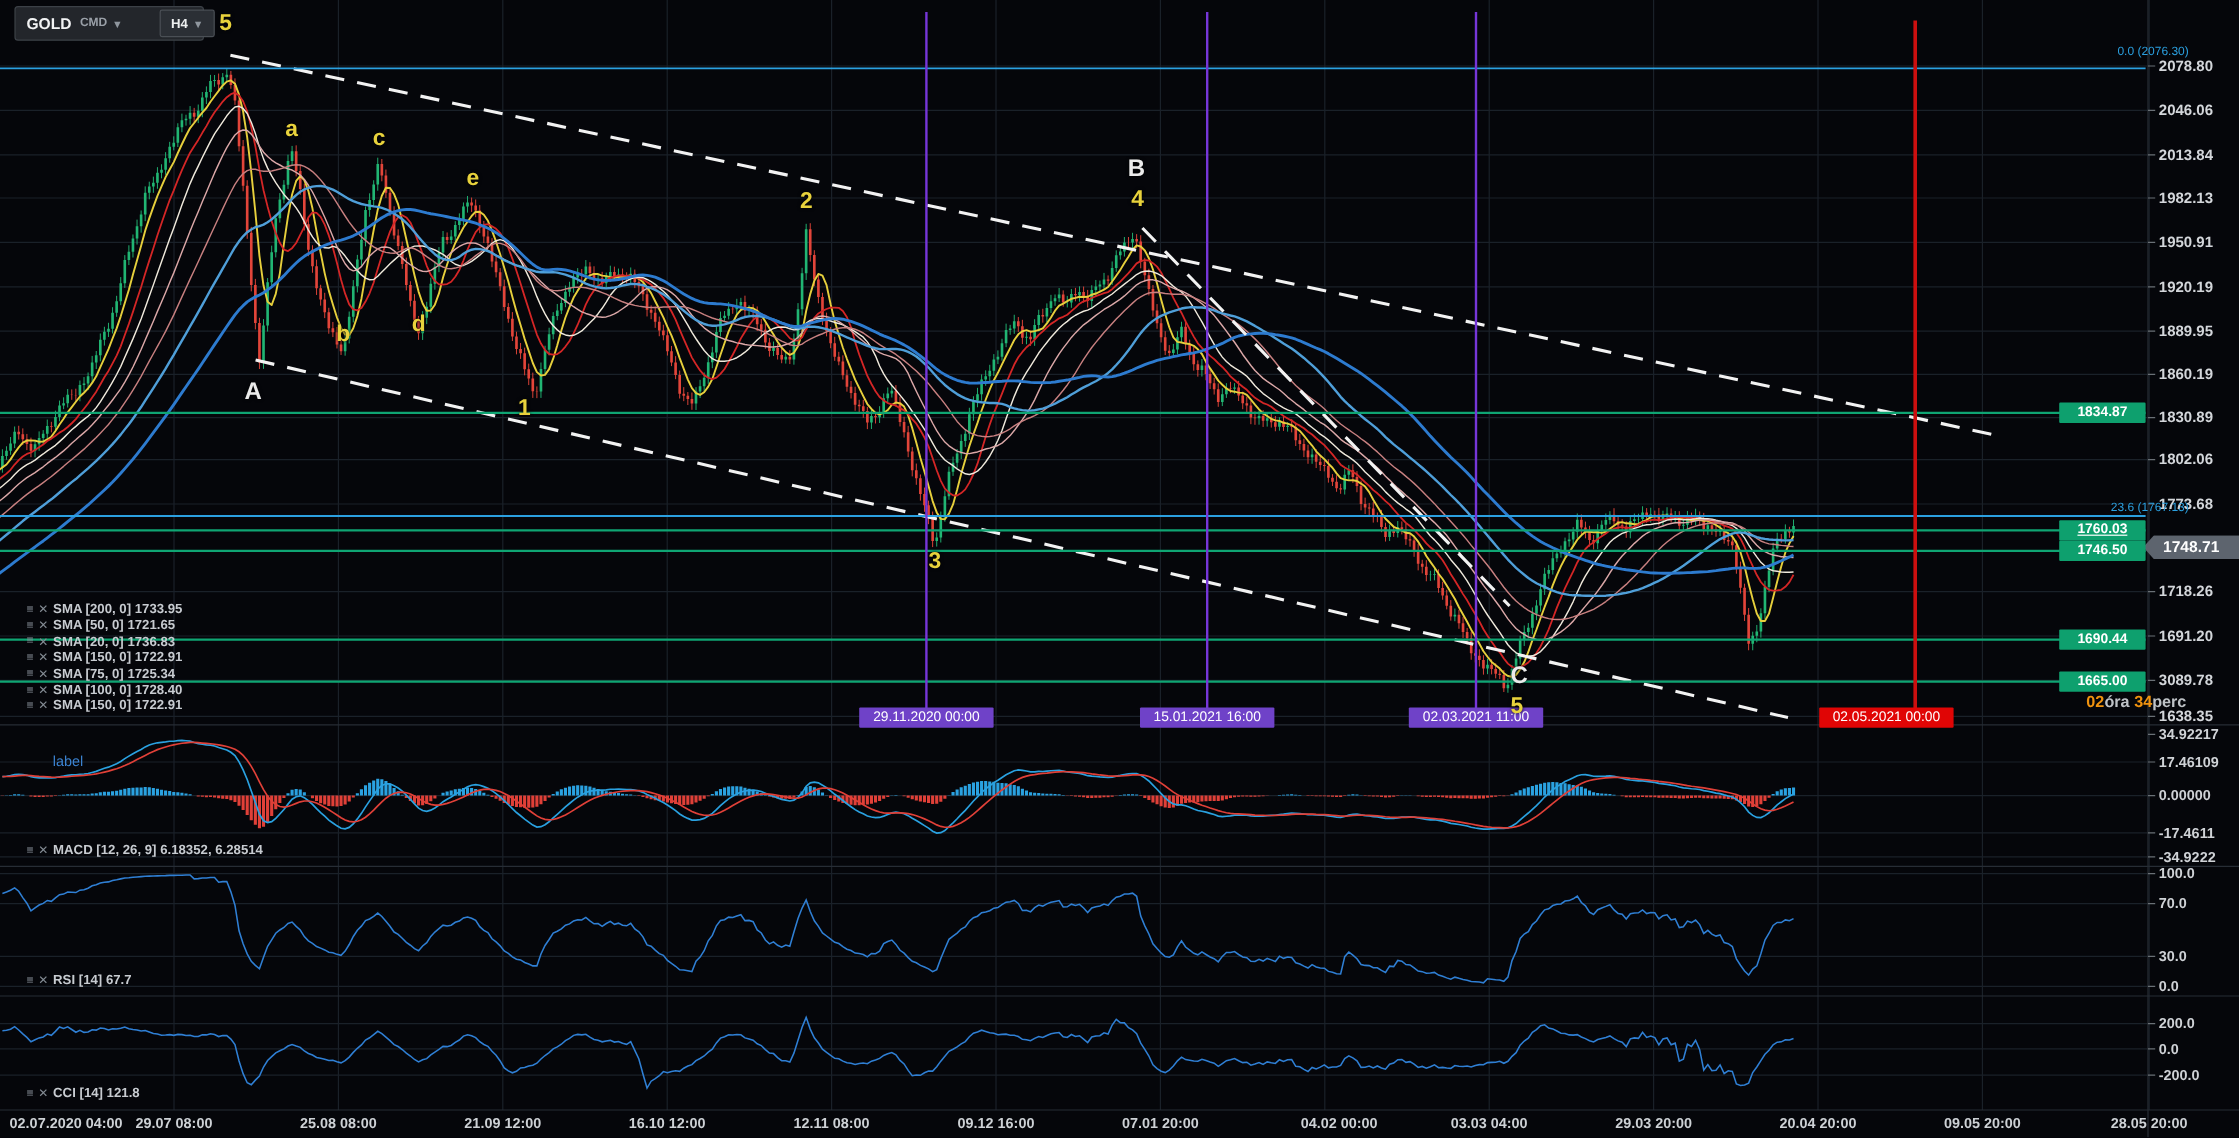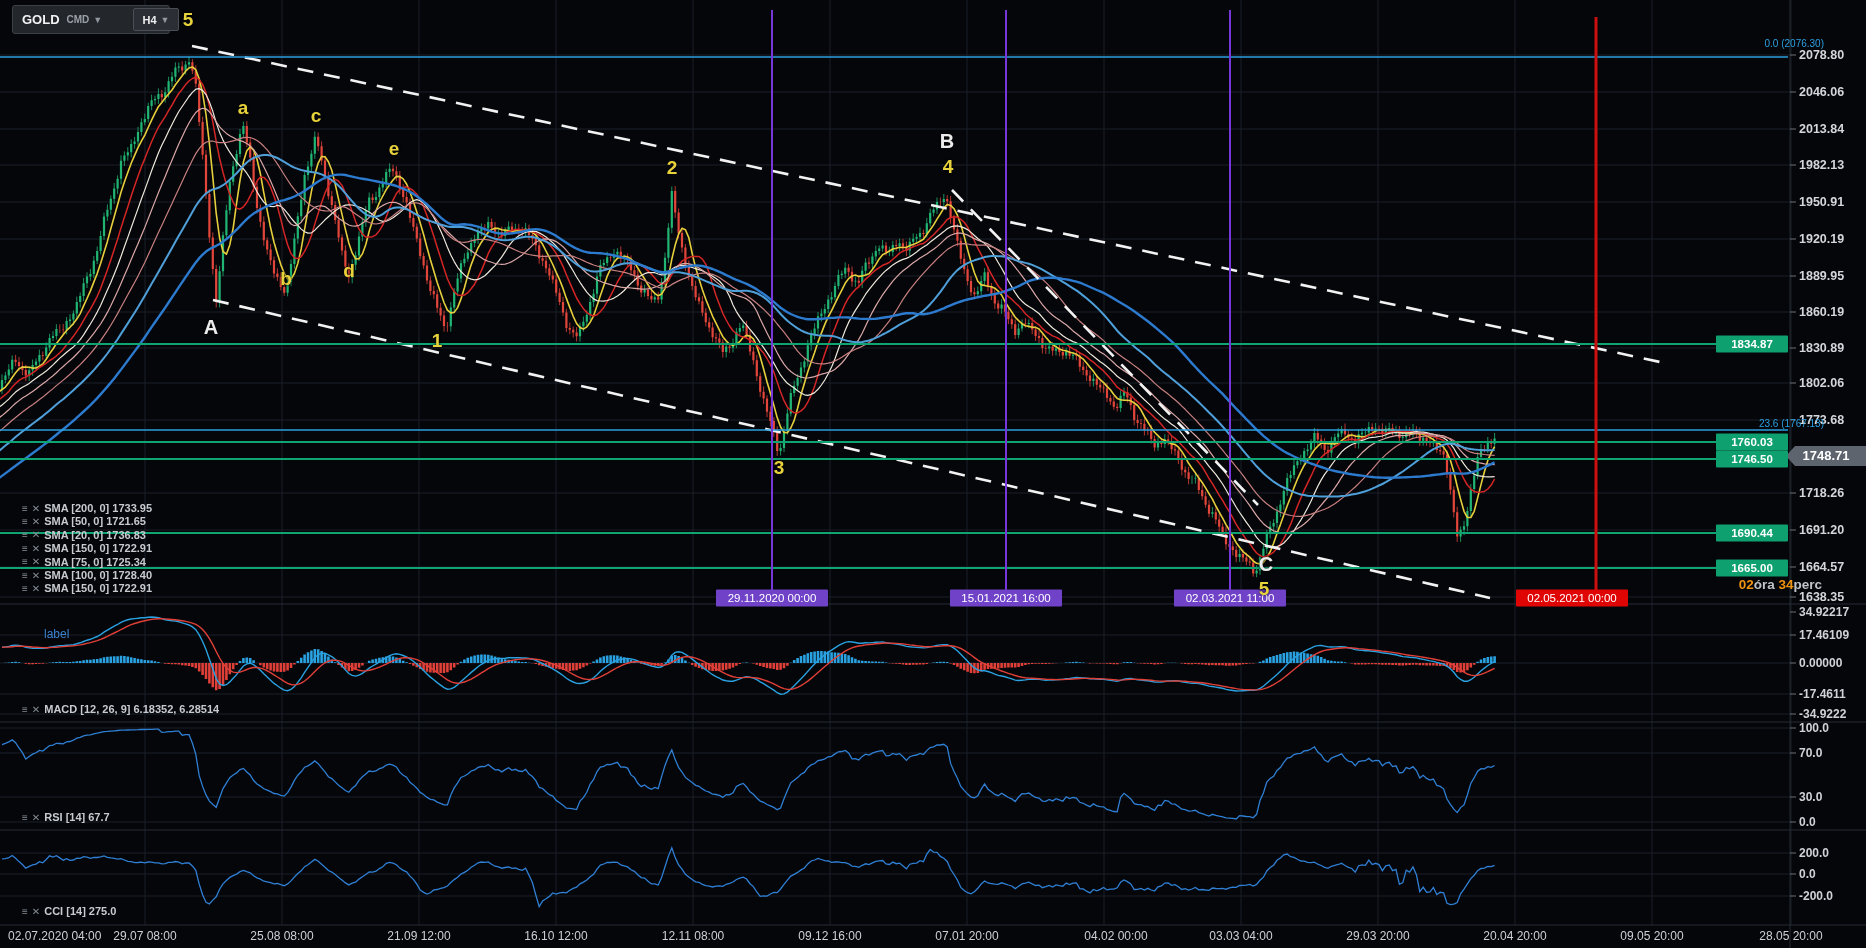--- a/index.html
+++ b/index.html
@@ -1,21 +1,21 @@
 <!DOCTYPE html>
 <html><head>
 <meta charset="utf-8">
 <style>
   html,body{margin:0;padding:0;background:#05060a;width:1866px;height:948px;overflow:hidden;
     font-family:"Liberation Sans",sans-serif;-webkit-font-smoothing:antialiased;}
   #app{position:relative;width:1866px;height:948px;background:#05060a;padding-left:40px;}
   #chart{position:absolute;left:0;top:0;}
   .axlbl{position:absolute;color:#d3d6da;font-size:12.5px;font-weight:700;left:1799px;transform:translateY(-50%);}
   .sublbl{position:absolute;color:#cfd2d6;font-size:12px;font-weight:700;left:1799px;transform:translateY(-50%);}
-  .tlbl{position:absolute;top:929px;color:#cdd1d5;font-size:12px;font-weight:400;transform:translateX(-50%);white-space:nowrap;}
+  .tlbl{position:absolute;top:929px;color:#cdd1d5;font-size:12px;font-weight:700;transform:translateX(-50%);white-space:nowrap;}
   .tlbl.left{transform:none;}
   .greentag{position:absolute;left:1716px;width:72px;height:17px;background:#0ea06e;color:#fff;
     font-size:11.5px;font-weight:700;text-align:center;line-height:17px;transform:translateY(-50%);border-radius:1px;}
   .fiblbl{position:absolute;right:82px;color:#2ba0e0;font-size:10px;transform:translateY(-50%);white-space:nowrap;}
   .evbox{position:absolute;height:17px;color:#fff;font-size:11.5px;text-align:center;line-height:17px;
     transform:translate(-50%,-50%);white-space:nowrap;padding:0 6px;border-radius:1px;}
   .wave{position:absolute;font-weight:700;transform:translate(-50%,-50%);text-shadow:0 0 3px #000;}
   .legrow{position:absolute;display:flex;align-items:center;gap:4px;color:#c7cbd0;font-size:11px;font-weight:700;white-space:nowrap;}
   .legrow .ic{color:#848c94;font-size:10px;font-weight:400;}
   #toolbar{position:absolute;left:12px;top:5px;width:156px;height:27px;background:#23262b;
@@ -160,21 +160,21 @@
     <span>MACD [12, 26, 9] 6.18352, 6.28514</span>
   </div>
   <div class="legrow" style="left:22px;top:811px;">
     <span class="ic">≡</span>
     <span class="ic">✕</span>
     <span>RSI [14] 67.7</span>
   </div>
   <div class="legrow" style="left:22px;top:905px;">
     <span class="ic">≡</span>
     <span class="ic">✕</span>
-    <span>CCI [14] 275.0</span>
+    <span>CCI [14] 121.8</span>
   </div>
 
   <div id="curtag" style="top:456px">1748.71</div>
 
   <div id="countdown">
     <span class="num">02</span><span class="unit">óra</span>
     <span class="num">34</span><span class="unit">perc</span>
   </div>
 <div class="axlbl" style="top: 55px;">2078.80</div>
     <div class="axlbl" style="top: 92px;">2046.06</div>
@@ -182,21 +182,21 @@
     <div class="axlbl" style="top: 165px;">1982.13</div>
     <div class="axlbl" style="top: 202px;">1950.91</div>
     <div class="axlbl" style="top: 239px;">1920.19</div>
     <div class="axlbl" style="top: 276px;">1889.95</div>
     <div class="axlbl" style="top: 312px;">1860.19</div>
     <div class="axlbl" style="top: 348px;">1830.89</div>
     <div class="axlbl" style="top: 383px;">1802.06</div>
     <div class="axlbl" style="top: 420px;">1773.68</div>
     <div class="axlbl" style="top: 493px;">1718.26</div>
     <div class="axlbl" style="top: 530px;">1691.20</div>
-    <div class="axlbl" style="top: 567px;">1664.57</div>
+    <div class="axlbl" style="top: 567px;">3089.78</div>
     <div class="axlbl" style="top: 597px;">1638.35</div>
     <div class="sublbl" style="top: 612px;">34.92217</div>
     <div class="sublbl" style="top: 635px;">17.46109</div>
     <div class="sublbl" style="top: 663px;">0.00000</div>
     <div class="sublbl" style="top: 694px;">-17.4611</div>
     <div class="sublbl" style="top: 714px;">-34.9222</div>
     <div class="sublbl" style="top: 728px;">100.0</div>
     <div class="sublbl" style="top: 753px;">70.0</div>
     <div class="sublbl" style="top: 797px;">30.0</div>
     <div class="sublbl" style="top: 822px;">0.0</div>
@@ -211,21 +211,21 @@
     <div class="tlbl" style="left: 693px;">12.11 08:00</div>
     <div class="tlbl" style="left: 830px;">09.12 16:00</div>
     <div class="tlbl" style="left: 967px;">07.01 20:00</div>
     <div class="tlbl" style="left: 1068px; margin-left: 48px;">04.02 00:00</div>
     <div class="tlbl" style="left: 1241px;">03.03 04:00</div>
     <div class="tlbl" style="left: 1378px;">29.03 20:00</div>
     <div class="tlbl" style="left: 1515px; text-align: right;">20.04 20:00</div>
     <div class="tlbl" style="left: 1652px;">09.05 20:00</div>
     <div class="tlbl" style="left: 1791px;">28.05 20:00</div>
     <div class="greentag" style="top: 344px;">1834.87</div>
-    <div class="greentag" style="top: 442px;">1760.03</div>
+    <div class="greentag" style="top: 442px; text-decoration: underline;">1760.03</div>
     <div class="greentag" style="top: 459px;">1746.50</div>
     <div class="greentag" style="top: 533px;">1690.44</div>
     <div class="greentag" style="top: 568px;">1665.00</div>
     <div class="fiblbl" style="top: 43px;">0.0 (2076.30)</div>
     <div class="fiblbl" style="top: 423px;">23.6 (1767.13)</div>
     <div class="evbox" style="left: 772px; top: 598px; background: rgb(111, 66, 200); min-width: 100px;">29.11.2020 00:00</div>
     <div class="evbox" style="left: 1006px; top: 598px; background: rgb(111, 66, 200); min-width: 100px;">15.01.2021 16:00</div>
     <div class="evbox" style="left: 1230px; top: 598px; background: rgb(111, 66, 200); min-width: 100px;">02.03.2021 11:00</div>
     <div class="evbox" style="left: 1572px; top: 598px; background: rgb(224, 5, 5); min-width: 100px;">02.05.2021 00:00</div>
     <div class="wave" style="left: 188px; top: 20px; color: rgb(232, 210, 60); font-size: 19px; z-index: 5;">5</div>

